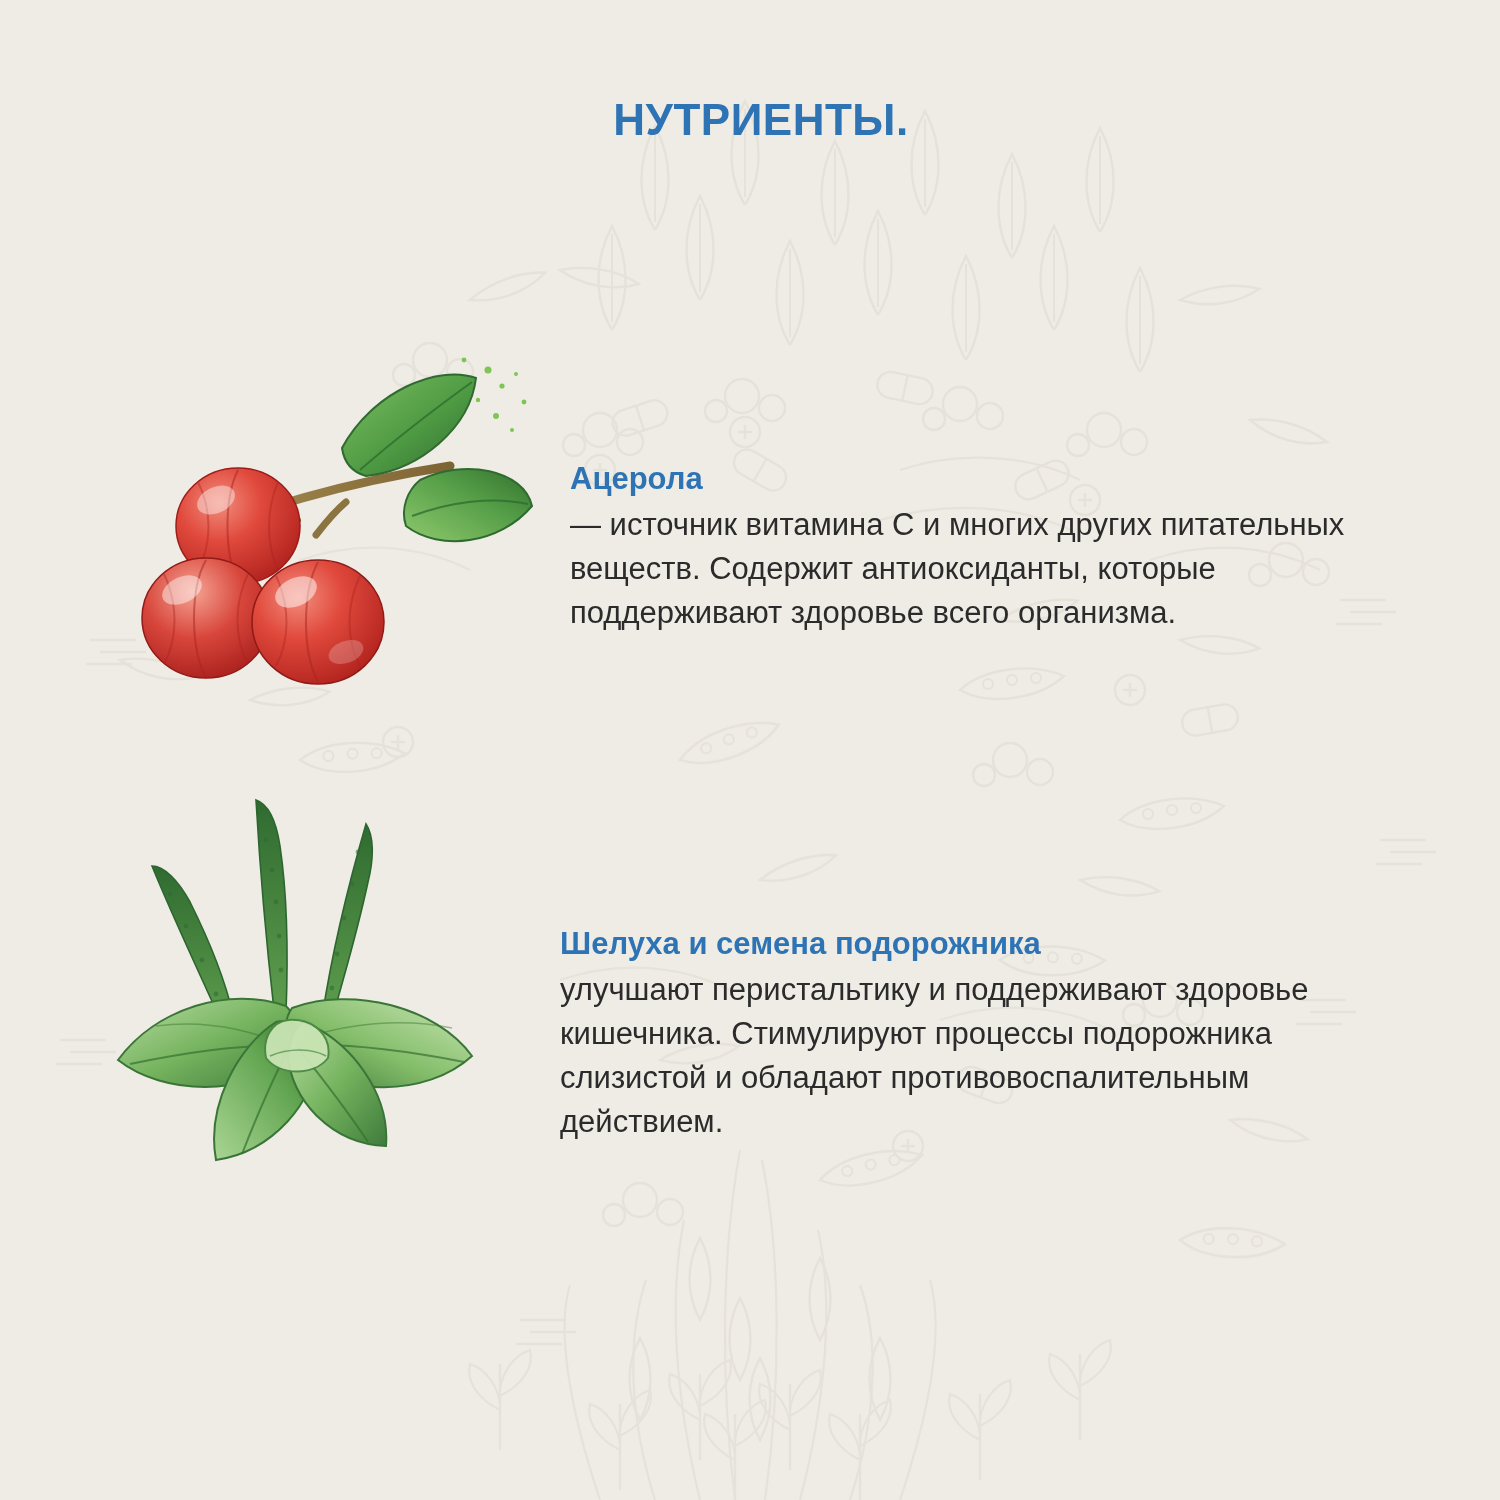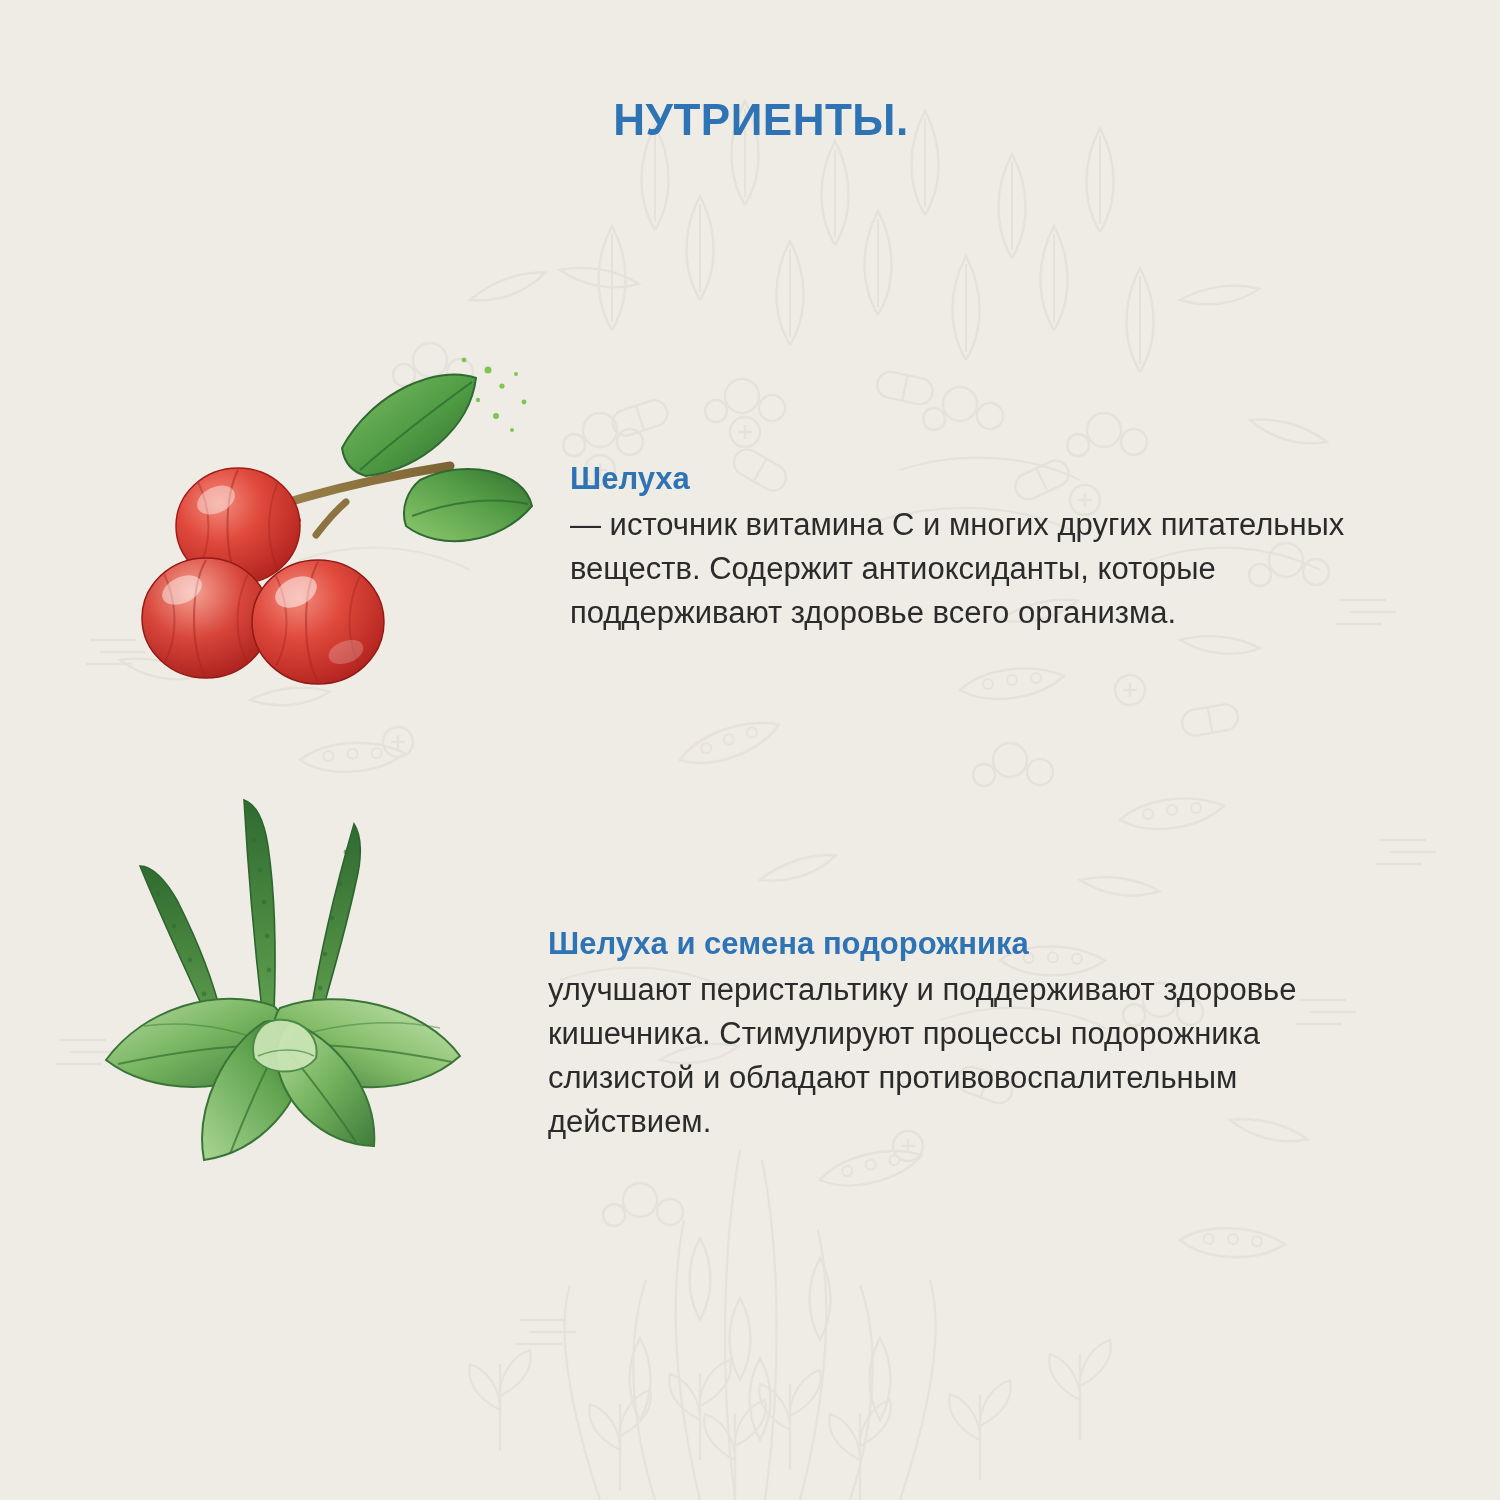--- a/index.html
+++ b/index.html
@@ -46,21 +46,21 @@
     display: flex;
     align-items: flex-start;
   }
   .entry-acerola {
     top: 330px;
     left: 120px;
     width: 1270px;
   }
   .entry-plantain {
     top: 760px;
-    left: 48px;
+    left: 60px;
     width: 1330px;
   }
 
   .art {
     flex: 0 0 auto;
     position: relative;
   }
   .art-acerola { width: 420px; height: 380px; }
   .art-plantain { width: 460px; height: 420px; }
 
@@ -313,21 +313,21 @@
         <ellipse cx="198" cy="292" rx="66" ry="62" fill="url(#berryA)" stroke="#8f1a16" stroke-width="1.5"></ellipse>
         <path d="M198,232 C 182,262 182,322 198,352" stroke="#a8241f" stroke-width="2" fill="none" opacity="0.5"></path>
         <path d="M156,246 C 170,276 170,310 156,336" stroke="#a8241f" stroke-width="2" fill="none" opacity="0.4"></path>
         <path d="M240,246 C 226,276 226,310 240,336" stroke="#a8241f" stroke-width="2" fill="none" opacity="0.4"></path>
         <ellipse cx="176" cy="262" rx="22" ry="14" fill="#ffffff" opacity="0.5" transform="rotate(-25 176 262)"></ellipse>
         <ellipse cx="226" cy="322" rx="18" ry="11" fill="#ffffff" opacity="0.22" transform="rotate(-20 226 322)"></ellipse>
       </g>
     </svg>
   </div>
   <div class="entry-text">
-    <p class="entry-title">Шелуха</p>
+    <p class="entry-title">Ацерола</p>
     <p class="entry-body">— источник витамина С и многих других питательных веществ. Содержит антиоксиданты, которые поддерживают здоровье всего организма.</p>
   </div>
 </div>
 
 <div class="entry entry-plantain">
   <div class="art art-plantain">
     <svg width="460" height="420" viewBox="0 0 460 420" xmlns="http://www.w3.org/2000/svg">
       <defs>
         <linearGradient id="pl1" x1="0" y1="0" x2="1" y2="1">
           <stop offset="0%" stop-color="#b8dba2"></stop>

